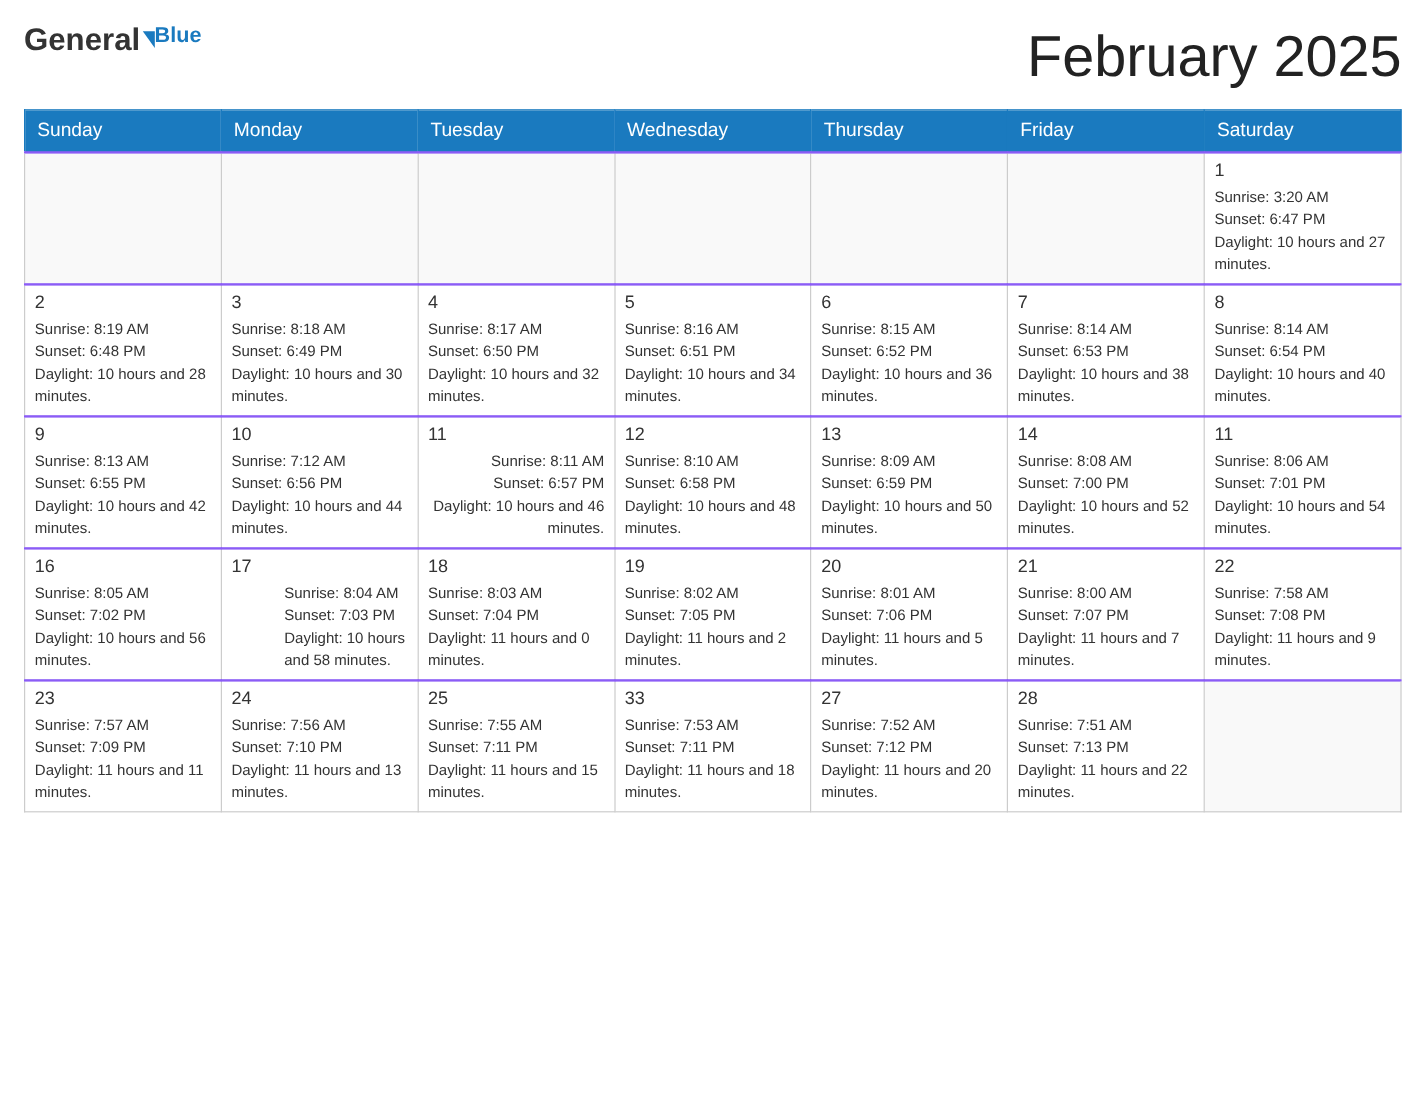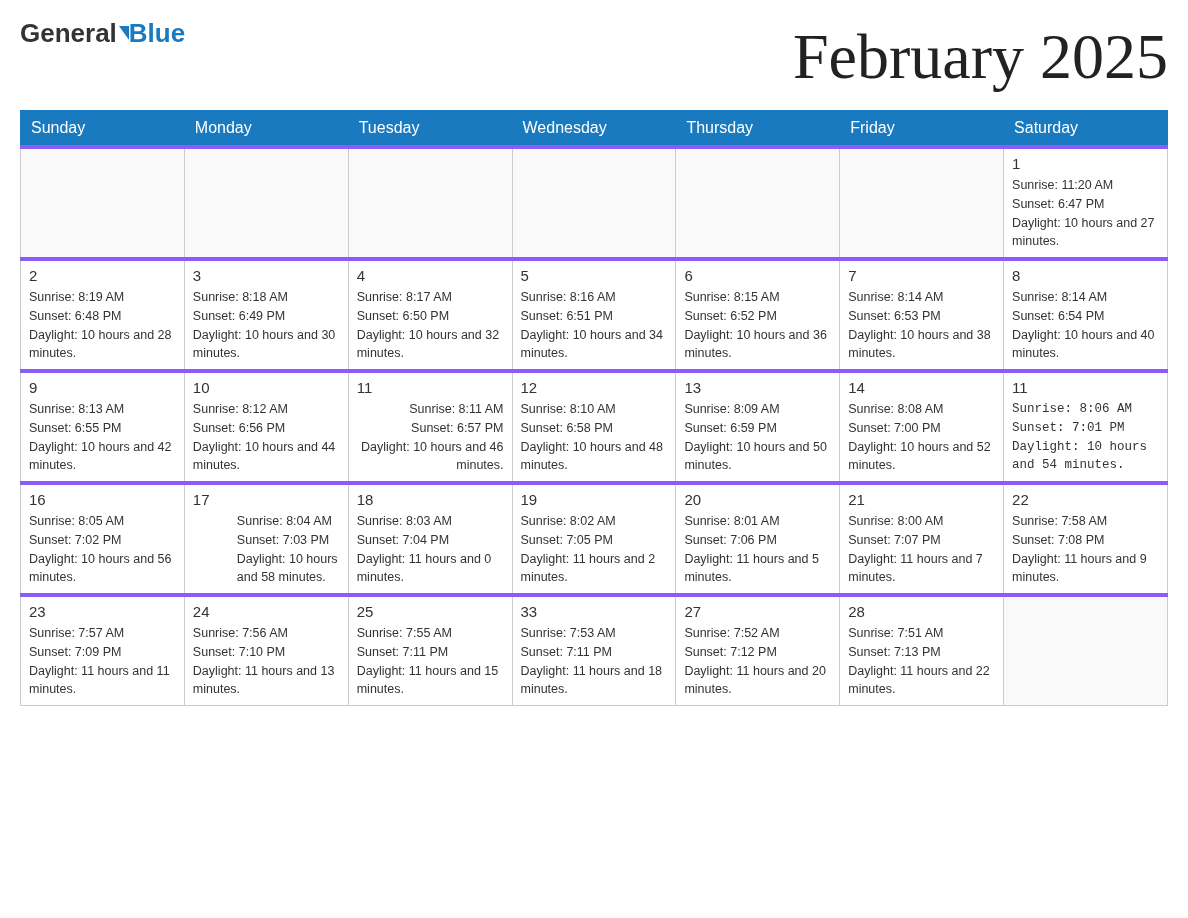--- a/index.html
+++ b/index.html
@@ -22,21 +22,21 @@
       flex-direction: row;
       align-items: flex-start;
     }
     .logo-general {
       font-size: 26px;
       font-weight: bold;
       color: #333;
       line-height: 1;
     }
     .logo-blue {
-      font-size: 26px;
+      font-size: 18px;
       font-weight: bold;
       color: #1a7abf;
       line-height: 1;
     }
     .logo-triangle {
       display: inline-block;
       width: 0;
       height: 0;
       border-left: 10px solid transparent;
       border-right: 0px solid transparent;
@@ -45,24 +45,23 @@
       vertical-align: middle;
     }
     .logo-general-row {
       display: flex;
       align-items: center;
     }
     .title-block {
       text-align: right;
     }
     .title-block h1 {
-      font-size: 64px;
+      font-size: 48px;
       font-weight: normal;
       color: #222;
-      font-family: Liberation Serif, serif;
     }
     .title-block h2 {
       font-size: 22px;
       font-weight: normal;
       color: #444;
     }
     .calendar {
       width: 100%;
       border-collapse: collapse;
     }
@@ -78,21 +77,21 @@
     .calendar td {
       vertical-align: top;
       border: 1px solid #ccc;
       padding: 6px 8px;
       width: 14.28%;
       min-height: 110px;
       font-size: 13px;
       color: #333;
     }
     .calendar tr {
-      border-bottom: 4px solid #8b5cf6;
+      border-bottom: 2px solid #8b5cf6;
     }
     .day-num {
       font-size: 15px;
       font-weight: normal;
       margin-bottom: 4px;
       display: block;
     }
     .day-info {
       font-size: 12.5px;
       line-height: 1.5;
@@ -136,21 +135,21 @@
   <tbody id="calendar-body">
   <tr>
         <td class="empty-cell"></td>
         <td class="empty-cell"></td>
         <td class="empty-cell"></td>
         <td class="empty-cell"></td>
         <td class="empty-cell"></td>
         <td class="empty-cell"></td>
         <td>
           <span class="day-num">1</span>
-          <div class="day-info" style="white-space: pre-line;">Sunrise: 11:20 AM
+          <div class="day-info" style="white-space: pre-line;">Sunrise: 3:20 AM
 Sunset: 6:47 PM
 Daylight: 10 hours and 27 minutes.</div>
         </td>
       </tr>
       <tr>
         <td>
           <span class="day-num">2</span>
           <div class="day-info" style="white-space: pre-line;">Sunrise: 8:19 AM
 Sunset: 6:48 PM
 Daylight: 10 hours and 28 minutes.</div>
@@ -194,21 +193,21 @@
       </tr>
       <tr>
         <td>
           <span class="day-num">9</span>
           <div class="day-info" style="white-space: pre-line;">Sunrise: 8:13 AM
 Sunset: 6:55 PM
 Daylight: 10 hours and 42 minutes.</div>
         </td>
         <td>
           <span class="day-num">10</span>
-          <div class="day-info" style="white-space: pre-line;">Sunrise: 8:12 AM
+          <div class="day-info" style="white-space: pre-line;">Sunrise: 7:12 AM
 Sunset: 6:56 PM
 Daylight: 10 hours and 44 minutes.</div>
         </td>
         <td>
           <span class="day-num">11</span>
           <div class="day-info" style="white-space: pre-line; text-align: right;">Sunrise: 8:11 AM
 Sunset: 6:57 PM
 Daylight: 10 hours and 46 minutes.</div>
         </td>
         <td>
@@ -224,21 +223,21 @@
 Daylight: 10 hours and 50 minutes.</div>
         </td>
         <td>
           <span class="day-num">14</span>
           <div class="day-info" style="white-space: pre-line;">Sunrise: 8:08 AM
 Sunset: 7:00 PM
 Daylight: 10 hours and 52 minutes.</div>
         </td>
         <td>
           <span class="day-num">11</span>
-          <div class="day-info" style="white-space: pre-line; font-family: Liberation Mono, monospace;">Sunrise: 8:06 AM
+          <div class="day-info" style="white-space: pre-line;">Sunrise: 8:06 AM
 Sunset: 7:01 PM
 Daylight: 10 hours and 54 minutes.</div>
         </td>
       </tr>
       <tr>
         <td>
           <span class="day-num">16</span>
           <div class="day-info" style="white-space: pre-line;">Sunrise: 8:05 AM
 Sunset: 7:02 PM
 Daylight: 10 hours and 56 minutes.</div>

